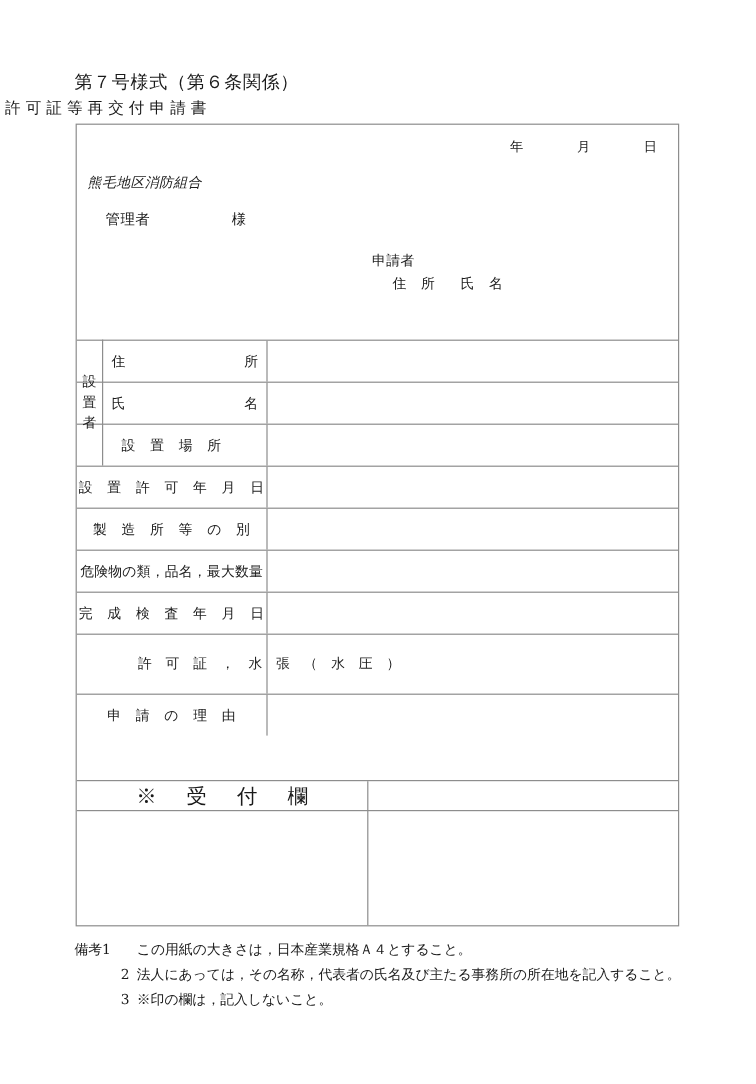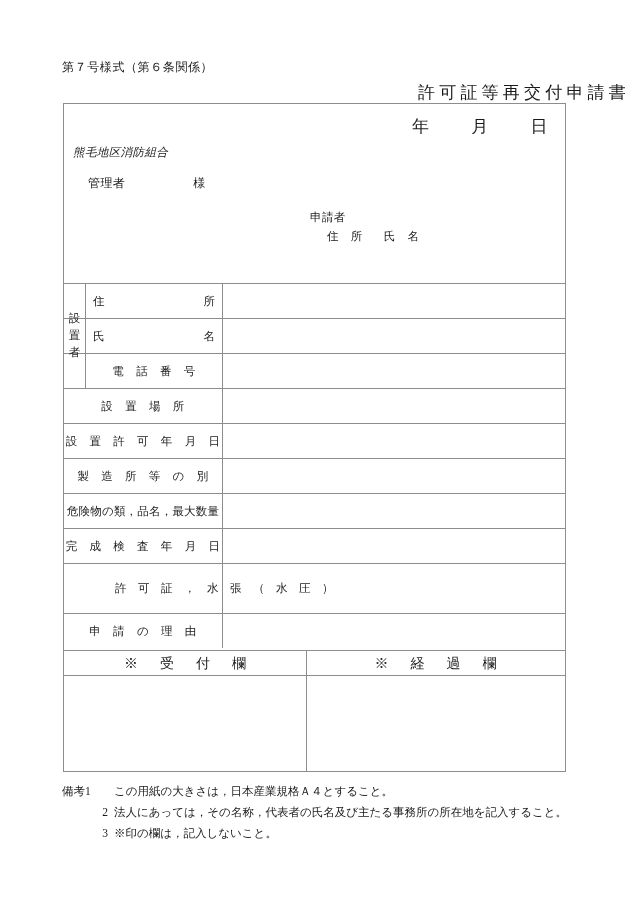--- a/index.html
+++ b/index.html
@@ -21,31 +21,31 @@
     left: 0; top: 0;
     width: 630px;
     height: 903px;
   }
 
   
   .form-no {
     position: absolute;
     left: 62px;
     top: 59px;
-    font-size: 12px;
+    font-size: 15px;
     letter-spacing: 0.6px;
     white-space: nowrap;
   }
   .doc-title {
     position: absolute;
     left: 0;
     top: 81px;
     width: 630px;
-    text-align: right;
-    font-size: 17px;
+    text-align: left;
+    font-size: 13px;
     letter-spacing: 4.2px;
     text-indent: 4.2px;
     white-space: nowrap;
   }
 
   
   .frame {
     position: absolute;
     left: 63px;
     top: 103px;
@@ -59,23 +59,24 @@
   .addr-block {
     position: absolute;
     left: 0; top: 0;
     width: 100%;
     height: 179px;
   }
   .date-line {
     position: absolute;
     right: 17px;
     top: 11px;
-    font-size: 17px;
+    font-size: 11px;
     letter-spacing: 0.5px;
     white-space: nowrap;
+    font-family: Liberation Mono, monospace;
   }
   .date-line span { display: inline-block; }
   .date-gap { width: 30px; }
   .org-name {
     position: absolute;
     left: 9px;
     top: 41px;
     font-size: 11.5px;
     letter-spacing: 0.4px;
     white-space: nowrap;
@@ -204,21 +205,21 @@
     border-bottom: 1px solid #8d8d8d;
     box-sizing: border-box;
   }
   .bottom-col-head {
     position: absolute;
     top: 0;
     height: 25px;
     display: flex;
     align-items: center;
     justify-content: center;
-    font-size: 14px;
+    font-size: 17px;
     letter-spacing: 4px;
     text-indent: 4px;
     white-space: nowrap;
   }
   .bottom-col-head.left { left: 0; width: 242px; }
   .bottom-col-head.right { left: 242px; right: 0; }
   .bottom-divider {
     position: absolute;
     left: 242px;
     top: 0;
@@ -244,21 +245,20 @@
     line-height: 21px;
   }
   .note {
     display: flex;
     white-space: nowrap;
   }
   .note .marker {
     display: inline-block;
     width: 52px;
     flex: none;
-    font-family: Liberation Serif, serif;
   }
   .note .marker.sub {
     text-align: right;
     padding-right: 6px;
     box-sizing: border-box;
     width: 52px;
   }
   .note .text { display: inline-block; }
 </style>
 </head>
@@ -313,26 +313,20 @@
       <div class="row grouped">
         <div class="label-cell">
           <div class="label-inner">
             <span>氏</span>
             <span>名</span>
           </div>
         </div>
         <div class="value-cell"></div>
       </div>
 
-      <div class="row grouped">
-        <div class="label-cell">
-          <div class="label-inner center">電　話　番　号</div>
-        </div>
-        <div class="value-cell"></div>
-      </div>
 
       <div class="row">
         <div class="label-cell">
           <div class="label-inner center">設　置　場　所</div>
         </div>
         <div class="value-cell"></div>
       </div>
 
       <div class="row">
         <div class="label-cell">
@@ -378,21 +372,20 @@
           <div class="label-inner center">申　請　の　理　由</div>
         </div>
         <div class="value-cell"></div>
       </div>
 
     </div>
 
     <div class="bottom">
       <div class="bottom-head">
         <div class="bottom-col-head left">※　受　付　欄</div>
-        <div class="bottom-col-head right">※　経　過　欄</div>
       </div>
       <div class="bottom-divider"></div>
       <div class="bottom-body-left"></div>
       <div class="bottom-body-right"></div>
     </div>
 
   </div>
 
   <div class="notes">
     <div class="note">

